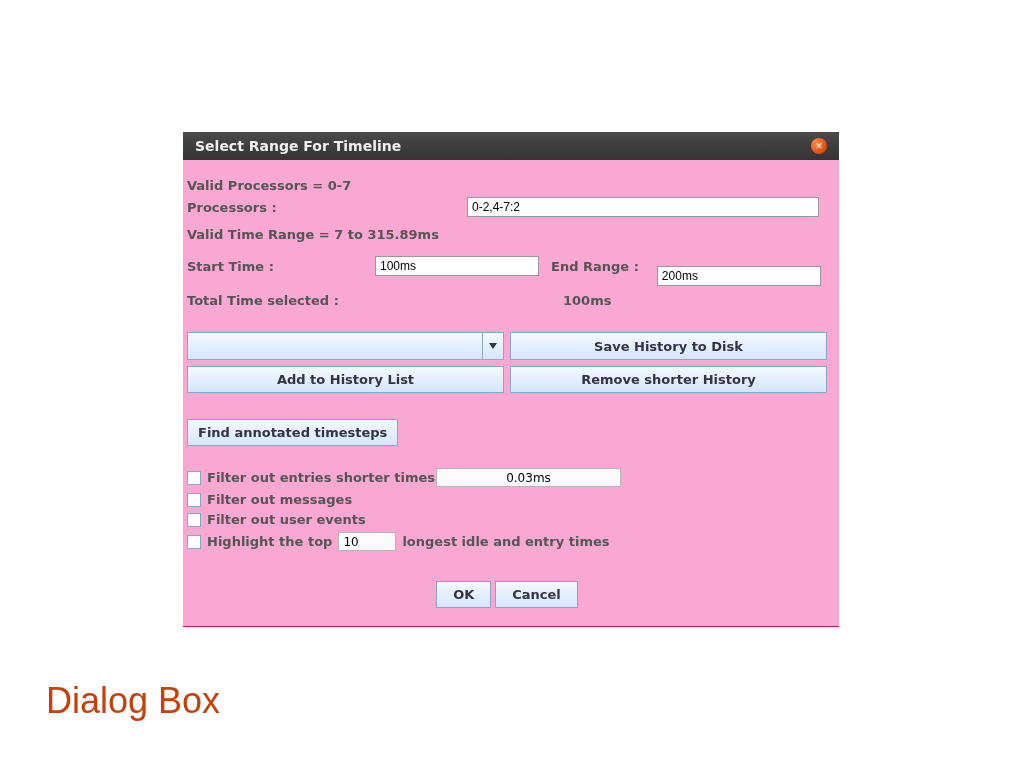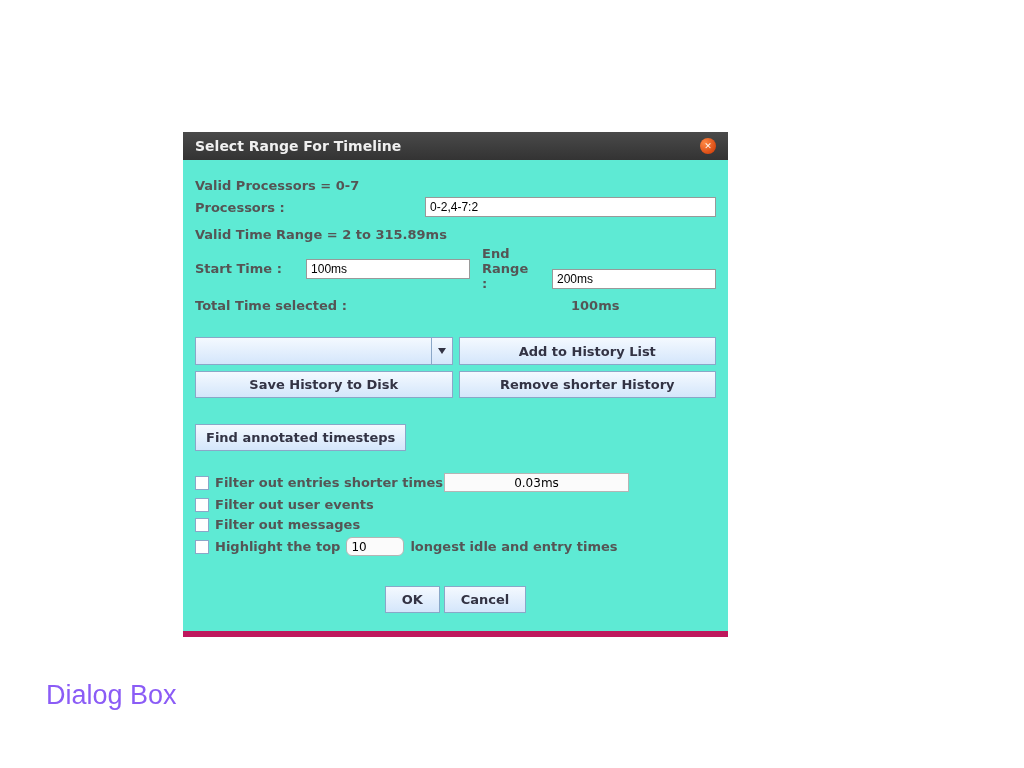--- a/index.html
+++ b/index.html
@@ -10,44 +10,44 @@
     background: #ffffff;
     font-family: "DejaVu Sans", Verdana, sans-serif;
     font-size: 13px;
     color: #4a4a4a;
     position: relative;
   }
   .dialog {
     position: absolute;
     left: 183px;
     top: 132px;
-    width: 545px;
-    background: #5eead4;
-    border-bottom: 6px solid #be185d;
+    width: 656px;
+    background: #f9a8d4;
+    border-bottom: 1px solid #be185d;
   }
   .titlebar {
     background: linear-gradient(#4a4a4a, #333333);
     color: #f0f0f0;
     font-weight: bold;
     padding: 6px 12px;
     display: flex;
     align-items: center;
     justify-content: space-between;
     font-size: 14px;
   }
   .close-circle {
     width: 16px; height: 16px;
     border-radius: 50%;
     background: radial-gradient(circle at 30% 30%, #ff8844, #cc3300);
     display: flex; align-items: center; justify-content: center;
     font-size: 9px; color: #fff7ee;
     cursor: pointer;
   }
   .content {
-    padding: 14px 12px 18px 12px;
+    padding: 14px 12px 18px 4px;
   }
   .bold { font-weight: bold; color: #555; }
   .row { display: flex; align-items: center; margin: 4px 0; }
   .lbl-proc { width: 280px; }
   input.text {
     font-family: Liberation Sans, sans-serif;
     font-size: 12px;
     padding: 2px 4px;
     border: 1px solid #999;
     background: #fff;
@@ -107,38 +107,38 @@
     background: #fff;
     display: inline-block;
     cursor: pointer;
   }
   input.inline-num {
     font-family: inherit; font-size: 12px;
     border: 1px solid #b5b5b5; background: #fbfbfb;
     padding: 1px 4px; height: 19px;
   }
   .filter-dur { width: 185px; margin-left: -5px; text-align: center; }
-  .highlight-n { width: 58px; border-radius: 6px; }
+  .highlight-n { width: 58px; }
 
   .footer {
     display: flex; justify-content: center; gap: 4px;
     margin-top: 30px;
   }
   .btn-small {
     padding: 5px 16px;
     font-weight: bold;
   }
 
   .caption {
     position: absolute;
     left: 46px;
     top: 680px;
-    font-size: 27px;
+    font-size: 36px;
     font-family: Arial, sans-serif;
-    color: #8b5cf6;
+    color: #c2410c;
   }
 </style>
 </head>
 <body>
 
 <div class="dialog">
 
   <div class="titlebar">
     <span>Select Range For Timeline</span>
     <span class="close-circle">✕</span>
@@ -146,21 +146,21 @@
 
   <div class="content">
 
     <div class="row bold">Valid Processors = 0-7</div>
 
     <div class="row">
       <span class="bold lbl-proc">Processors :</span>
       <input class="text proc-input" value="0-2,4-7:2" style="">
     </div>
 
-    <div class="row bold" style="margin-top:10px">Valid Time Range = 2 to 315.89ms</div>
+    <div class="row bold" style="margin-top:10px">Valid Time Range = 7 to 315.89ms</div>
 
     <div class="row time-row">
       <span class="bold lbl-start">Start Time :</span>
       <input class="text start-inp" value="100ms" style="">
       <span class="bold end-lbl">End Range :</span>
       <input class="text end-inp" value="200ms" style="">
     </div>
 
     <div class="row total-row">
       <span class="bold">Total Time selected :</span>
@@ -169,40 +169,40 @@
 
     <div class="btn-grid">
       <div class="combo">
         <div class="combo-body"></div>
         <div class="combo-arrow">
           <svg viewBox="0 0 8 6">
               <path d="M0 0 L8 0 L4 6 Z" fill="#334"></path>
             </svg>
         </div>
       </div>
+      <button class="btn">Save History to Disk</button>
       <button class="btn">Add to History List</button>
-      <button class="btn">Save History to Disk</button>
       <button class="btn">Remove shorter History</button>
     </div>
 
     <button class="btn find-btn">Find annotated timesteps</button>
 
     <div class="checks">
       <div class="check-row">
         <span class="chk"></span>
         <span class="bold">Filter out entries shorter times</span>
         <input class="inline-num filter-dur" value="0.03ms" style="">
       </div>
       <div class="check-row">
         <span class="chk"></span>
+        <span class="bold">Filter out messages</span>
+      </div>
+      <div class="check-row">
+        <span class="chk"></span>
         <span class="bold">Filter out user events</span>
-      </div>
-      <div class="check-row">
-        <span class="chk"></span>
-        <span class="bold">Filter out messages</span>
       </div>
       <div class="check-row">
         <span class="chk"></span>
         <span class="bold">Highlight the top</span>
         <input class="inline-num highlight-n" value="10" style="">
         <span class="bold">longest idle and entry times</span>
       </div>
     </div>
 
     <div class="footer">

